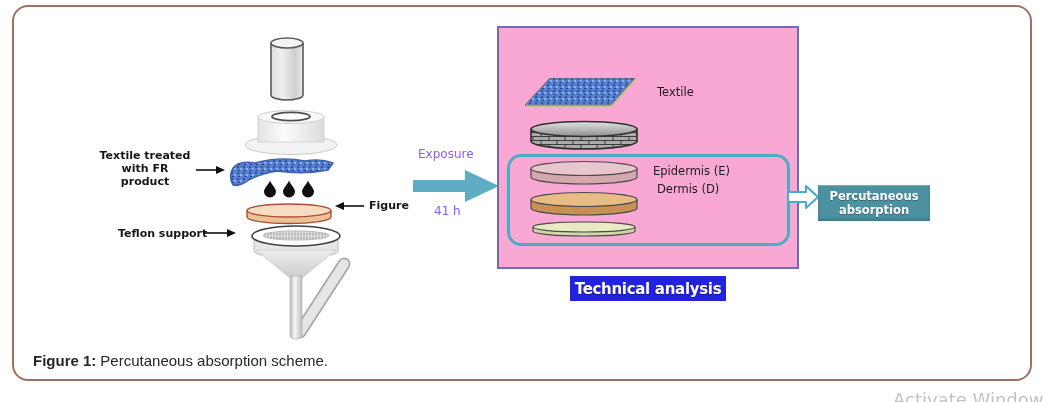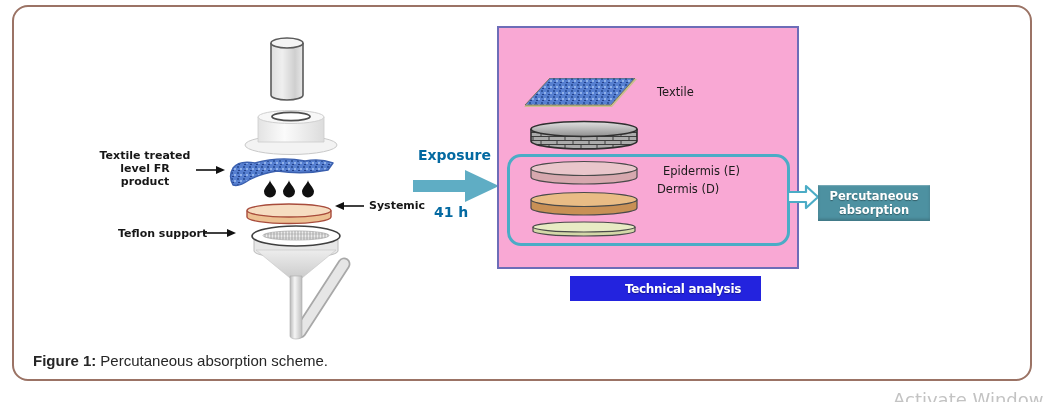--- a/index.html
+++ b/index.html
@@ -27,37 +27,37 @@
     font-family:"DejaVu Sans",sans-serif;font-size:11.5px;color:#1c1c1c;
     white-space:nowrap;
   }
   .highlight-box{
     left:8px;top:126px;width:277px;height:86px;
     border:3px solid var(--highlight-border);border-radius:14px;
   }
   .analysis-btn{
     left:570px;top:276px;width:156px;height:25px;
     background:var(--analysis-bg);color:#ffffff;
-    font-family:"DejaVu Sans",sans-serif;font-weight:bold;font-size:12px;
+    font-family:"DejaVu Sans",sans-serif;font-weight:bold;font-size:15px;
     display:flex;align-items:center;justify-content:center;
-    letter-spacing:-0.3px;text-shadow:0 1px 1px rgba(0,0,40,.4);padding-left:35px;
+    letter-spacing:-0.3px;text-shadow:0 1px 1px rgba(0,0,40,.4);
   }
   .result-box{
     left:818px;top:175px;width:112px;height:36px;
     background:var(--result-bg);color:#ffffff;
     font-family:"DejaVu Sans",sans-serif;font-weight:bold;font-size:11.5px;
     line-height:14px;text-align:center;
     display:flex;align-items:center;justify-content:center;
     box-shadow:inset 0 -2px 3px rgba(0,0,0,.18), inset 0 1px 1px rgba(255,255,255,.25);
     text-shadow:0 1px 1px rgba(0,0,0,.35);
     padding:2px 8px;box-sizing:border-box;margin-top:10px;
   }
   .exposure-txt{
-    font-family:"DejaVu Sans",sans-serif;font-weight:bold;
-    font-size:14px;color:#0369a1;
+    font-family:"DejaVu Sans",sans-serif;font-weight:normal;
+    font-size:12px;color:#8b5cf6;
   }
   .caption{
     left:33px;top:352px;font-size:15px;color:#262626;
     font-family:"Liberation Sans",sans-serif;
     text-align:center;
   }
   .caption b{font-weight:bold;}
   .caption span{margin-left:4px;font-weight:normal;}
   .watermark{
     left:893px;top:389px;font-size:18px;color:#c3c3c3;
@@ -151,28 +151,28 @@
   <path d="M16,26 H96 L62,54 H50 Z" fill="url(#gcone)" stroke="#c4c4c4" stroke-width="0.6"></path>
 
   <path d="M50,52 V112 A6,3 0 0 0 62,112 V52 Z" fill="url(#gstem)" stroke="#adadad" stroke-width="0.6"></path>
 
   <ellipse cx="56" cy="12" rx="44" ry="10" fill="#ffffff" stroke="#3f3f3f" stroke-width="1.6"></ellipse>
   <ellipse cx="56" cy="11.5" rx="33" ry="4.6" fill="url(#mesh)" stroke="#9a9a9a" stroke-width="0.6"></ellipse>
 </svg>
 
 <div class="abs lbl" style="left:98px;top:149px;width:94px;text-align:center">
   <div>Textile treated</div>
-  <div>level FR product</div>
+  <div>with FR product</div>
 </div>
 <svg class="abs" style="left:196px;top:165px" width="30" height="10">
   <path d="M0,5 H21" stroke="#111" stroke-width="1.6"></path>
     <polygon points="20,1 29,5 20,9" fill="#111"></polygon>
 </svg>
 
-<div class="abs lbl" style="left:369px;top:199px">Systemic</div>
+<div class="abs lbl" style="left:369px;top:199px">Figure</div>
 <svg class="abs" style="left:333px;top:201px" width="32" height="10">
   <path d="M31,5 H10" stroke="#111" stroke-width="1.6"></path>
     <polygon points="11,1 2,5 11,9" fill="#111"></polygon>
 </svg>
 
 <div class="abs lbl" style="left:118px;top:227px">Teflon support</div>
 <svg class="abs" style="left:203px;top:228px" width="34" height="10">
   <path d="M0,5 H25" stroke="#111" stroke-width="1.6"></path>
     <polygon points="24,1 33,5 24,9" fill="#111"></polygon>
 </svg>
@@ -213,21 +213,21 @@
     <path d="M2,9 V21 A53,8 0 0 0 108,21 V9" fill="url(#bricks)" stroke="#2f2f2f" stroke-width="1.6"></path>
     <ellipse cx="55" cy="9" rx="53" ry="7.5" fill="url(#gsc)" stroke="#2f2f2f" stroke-width="1.6"></ellipse>
   </svg>
 
   <div class="abs highlight-box"></div>
 
   <svg class="abs disc-epi" style="left:30px;top:132px" width="110" height="28">
     <path class="d-side" d="M2,8.5 V17 A53,7 0 0 0 108,17 V8.5" stroke="#4a4a4a" stroke-width="1.2"></path>
     <ellipse class="d-top" cx="55" cy="8.5" rx="53" ry="7" stroke="#4a4a4a" stroke-width="1.2"></ellipse>
   </svg>
-  <div class="abs panel-lbl" style="left:164px;top:136px">Epidermis (E)</div>
+  <div class="abs panel-lbl" style="left:154px;top:136px">Epidermis (E)</div>
 
   <svg class="abs disc-der" style="left:30px;top:163px" width="110" height="28">
     <path class="d-side" d="M2,8.5 V17 A53,7 0 0 0 108,17 V8.5" stroke="#4a4a4a" stroke-width="1.2"></path>
     <ellipse class="d-top" cx="55" cy="8.5" rx="53" ry="7" stroke="#4a4a4a" stroke-width="1.2"></ellipse>
   </svg>
   <div class="abs panel-lbl" style="left:158px;top:154px">Dermis (D)</div>
 
   <svg class="abs disc-sys" style="left:32px;top:193px" width="106" height="18">
     <path class="d-side" d="M2,6 V10 A51,5 0 0 0 104,10 V6" stroke="#4a4a4a" stroke-width="1.2"></path>
     <ellipse class="d-top" cx="53" cy="6" rx="51" ry="5" stroke="#4a4a4a" stroke-width="1.2"></ellipse>

